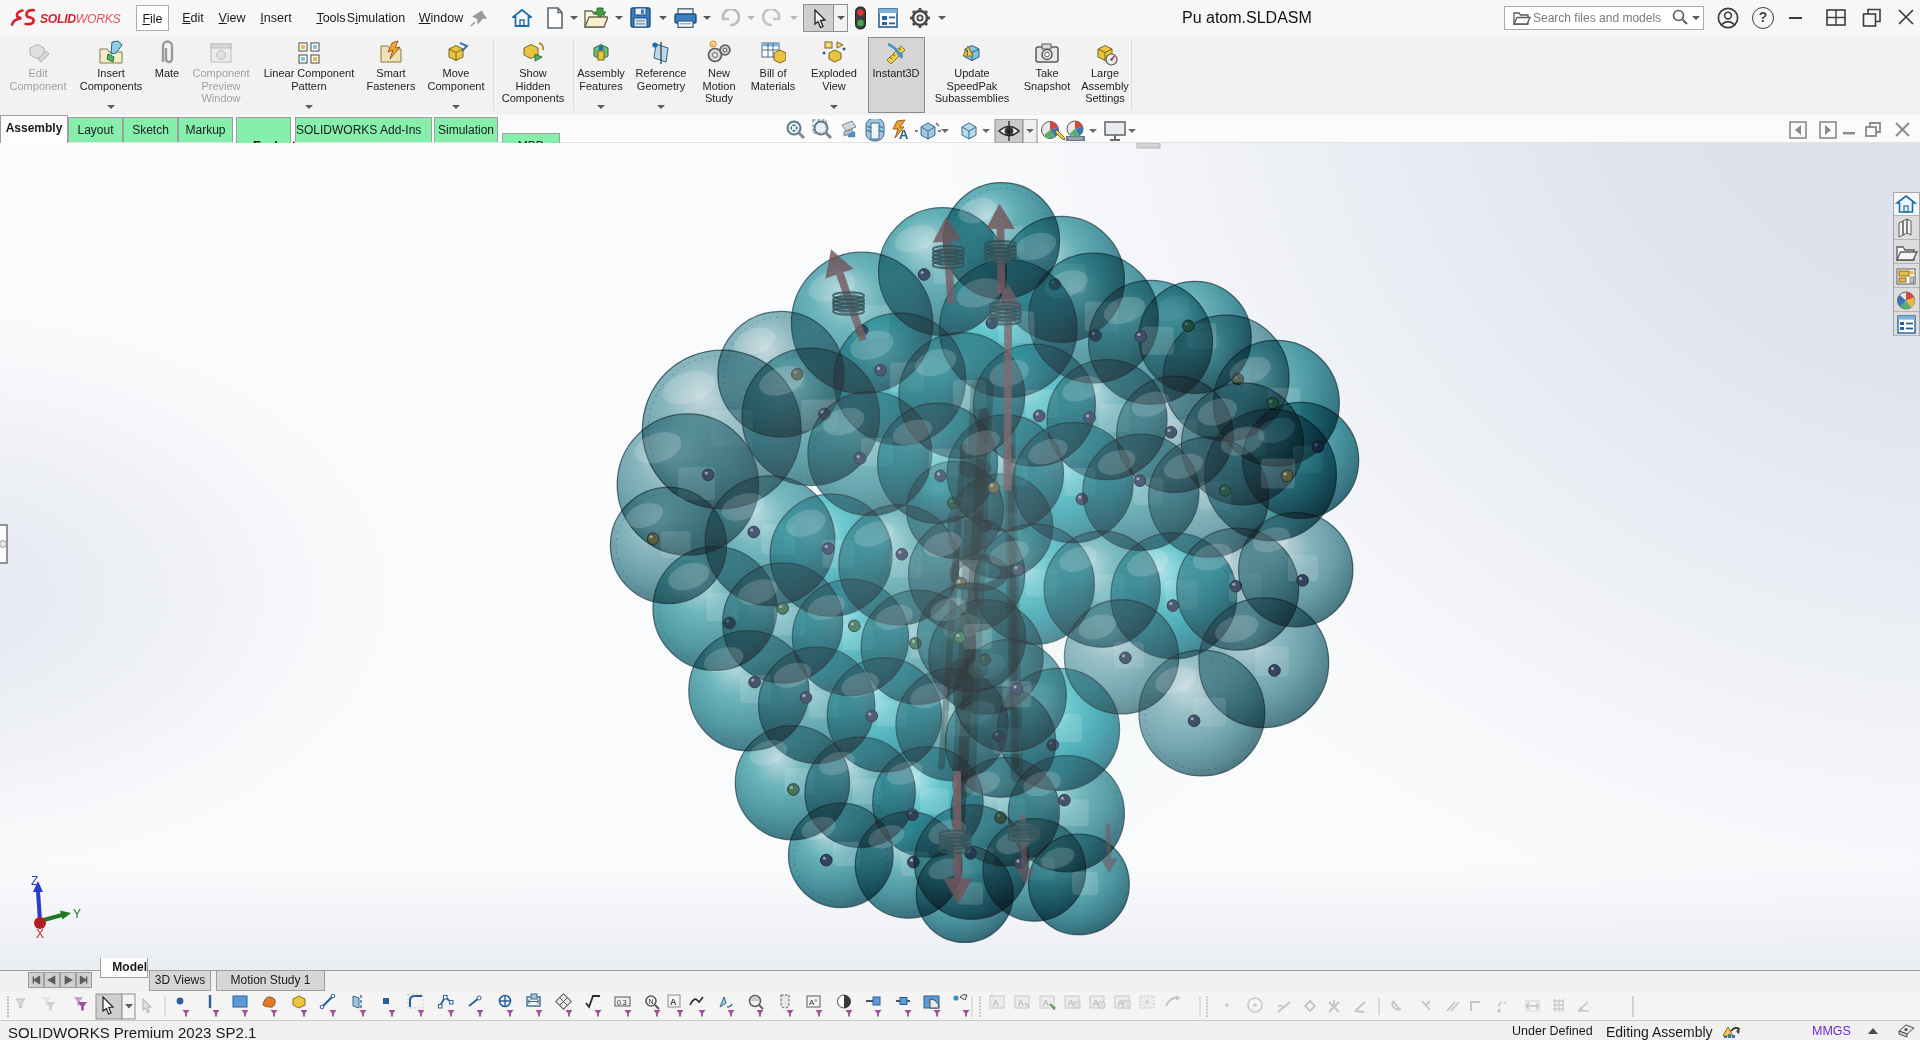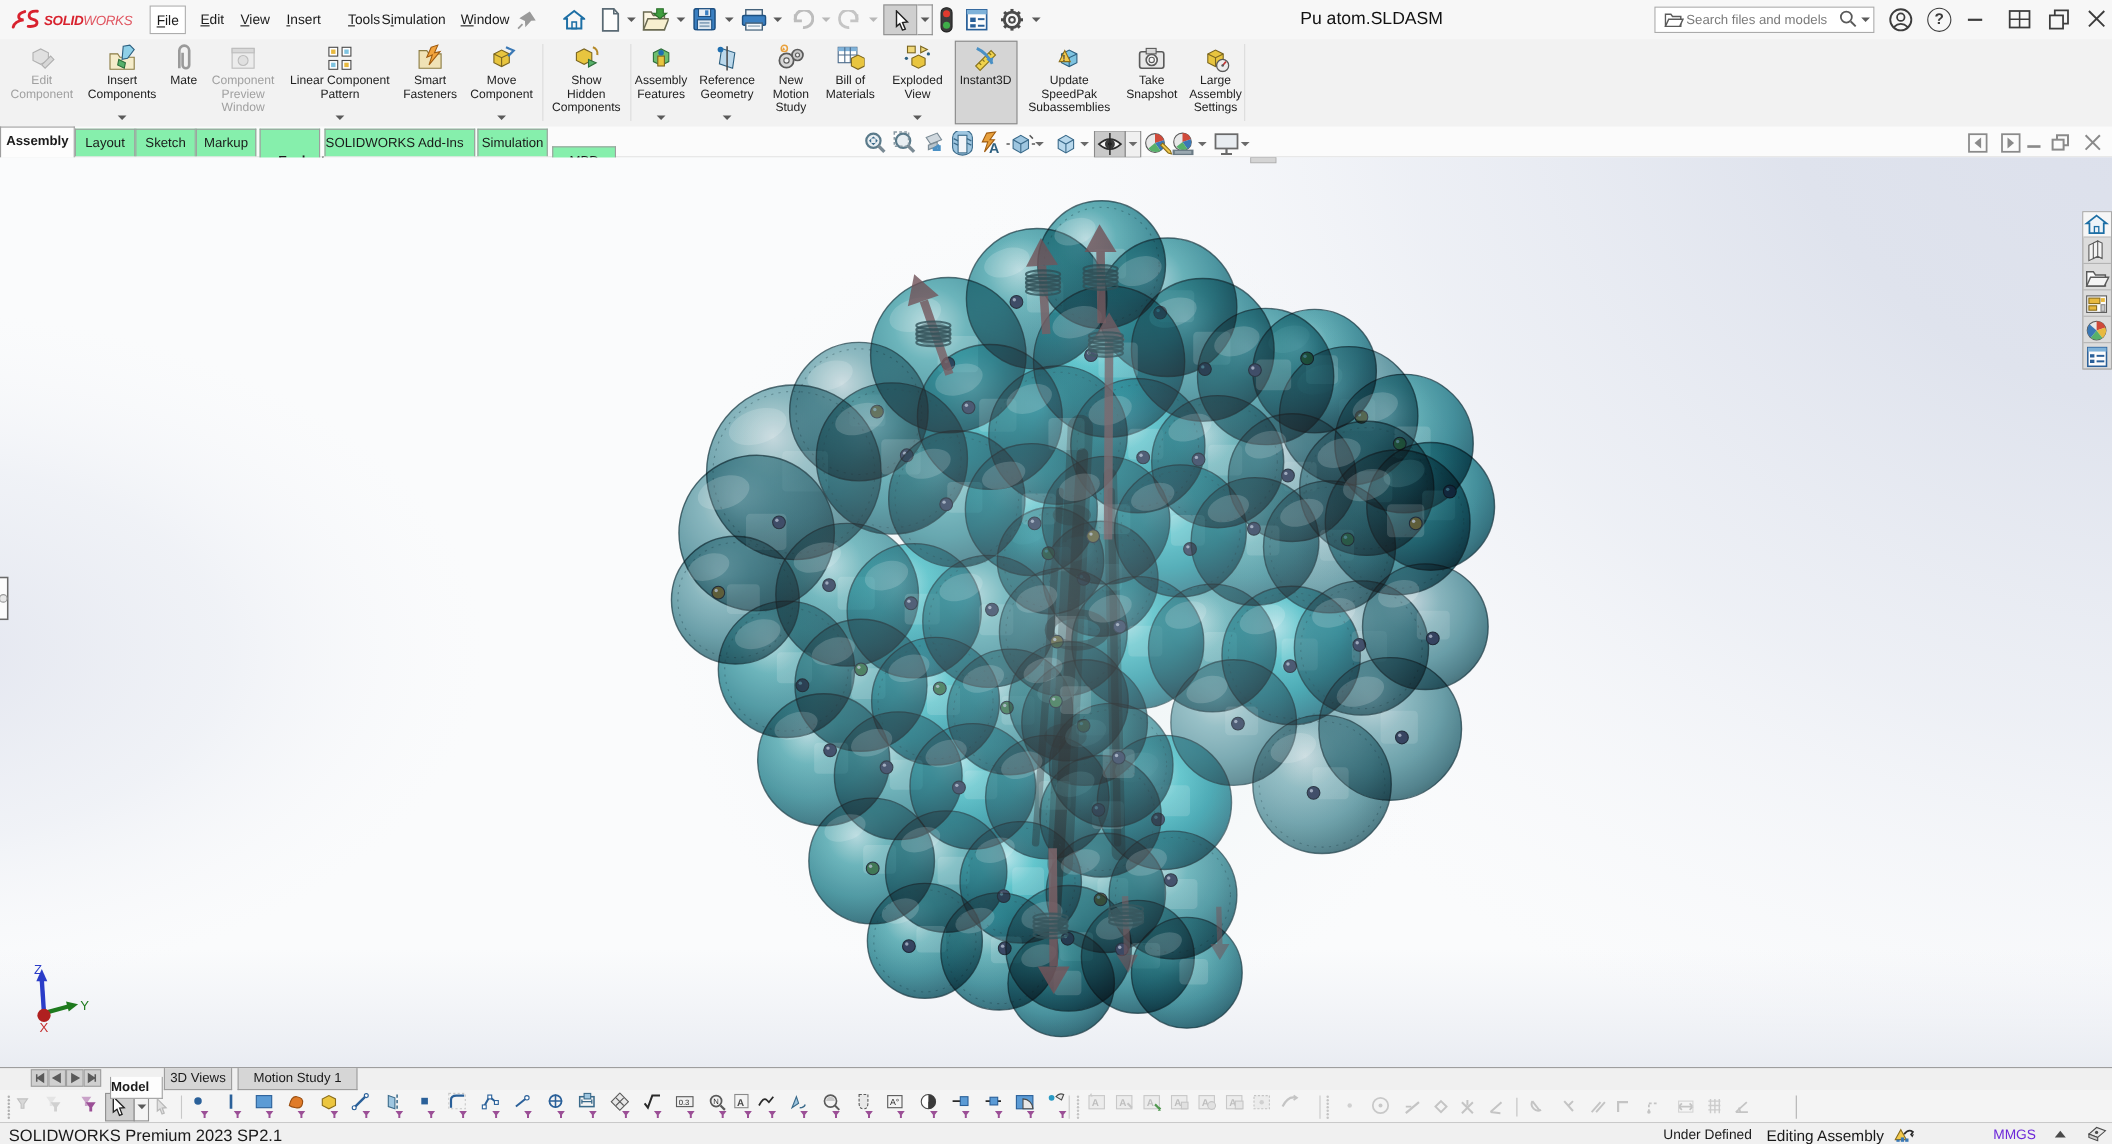--- a/index.html
+++ b/index.html
@@ -1005,21 +1005,21 @@
     </svg></div>
 <div class="navb" style="left:44px;top:972px;position:absolute;z-index:3"><svg width="14" height="14" viewBox="0 0 16 16">
       <path d="M11 4 l-7 4 l7 4 Z" fill="#5a5a5a" stroke="#5a5a5a" stroke-width="1.6"></path>
     </svg></div>
 <div class="navb" style="left:60px;top:972px;position:absolute;z-index:3"><svg width="14" height="14" viewBox="0 0 16 16">
       <path d="M5 4 l7 4 l-7 4 Z" fill="#5a5a5a" stroke="#5a5a5a" stroke-width="1.6"></path>
     </svg></div>
 <div class="navb" style="left:76px;top:972px;position:absolute;z-index:3"><svg width="14" height="14" viewBox="0 0 16 16">
       <path d="M11 4 l0 8 M4 4 l6 4 l-6 4 Z" fill="#5a5a5a" stroke="#5a5a5a" stroke-width="1.6"></path>
     </svg></div>
-<div class="btab active" style="left:100px;top:979px;width:48px;text-align:left;padding:0;position:absolute;z-index:3">Model</div>
+<div class="btab active" style="left:100px;top:958px;width:48px;text-align:right;padding:0;position:absolute;z-index:3">Model</div>
 <div class="btab" style="left:149px;top:971px;width:62px;text-align:center;padding:0;position:absolute;z-index:3">3D Views</div>
 <div class="btab" style="left:216px;top:971px;width:109px;text-align:center;padding:0;position:absolute;z-index:3">Motion Study 1</div>
 <div id="btoolbar" class="abs"></div>
 <svg class="abs" style="left:0;top:993px" width="1920" height="27" viewBox="0 0 1920 27">
     <g fill="#b0b0b0">
       <circle cx="8" cy="4.0" r="1.1"></circle>
       <circle cx="8" cy="7.2" r="1.1"></circle>
       <circle cx="8" cy="10.4" r="1.1"></circle>
       <circle cx="8" cy="13.600000000000001" r="1.1"></circle>
       <circle cx="8" cy="16.8" r="1.1"></circle>

